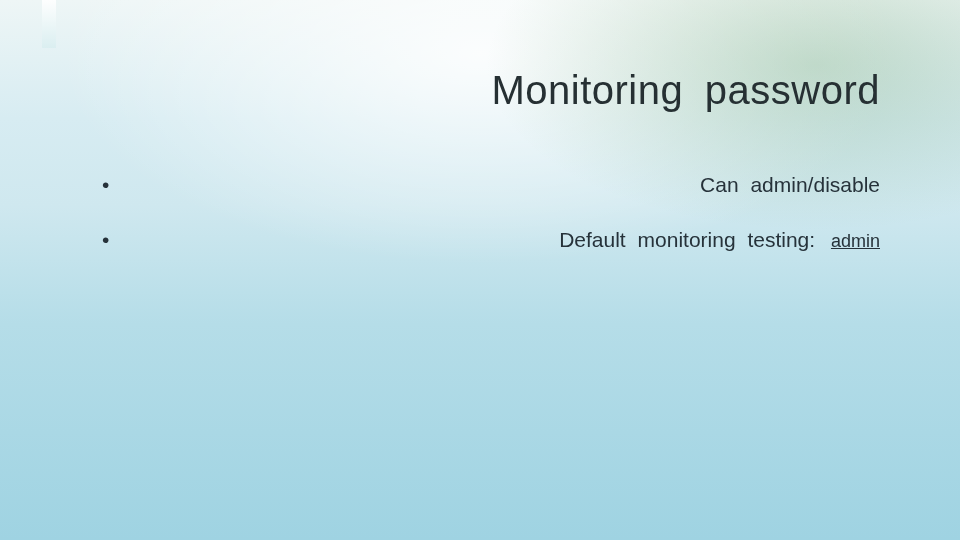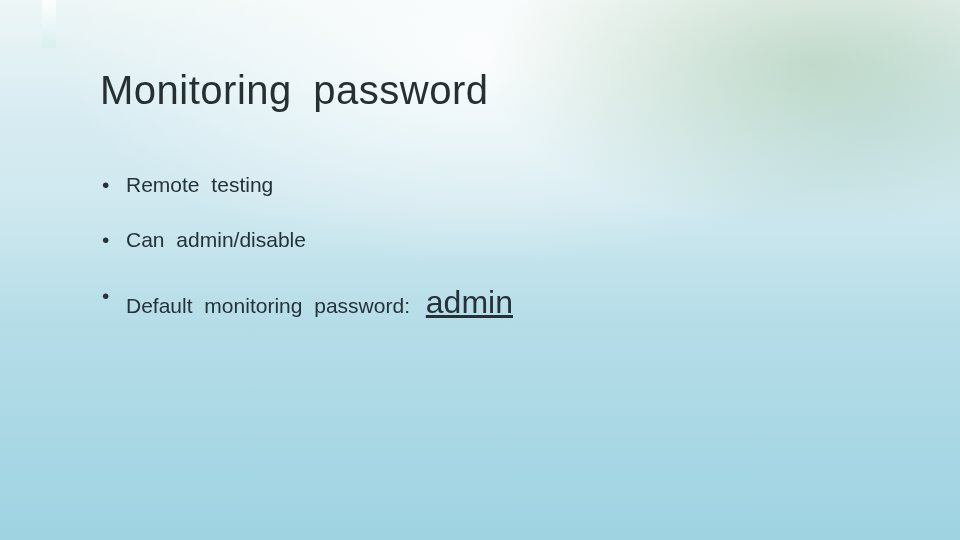--- a/index.html
+++ b/index.html
@@ -12,20 +12,21 @@
   }
   .slide {
     position: relative;
     width: 960px;
     height: 540px;
     background:
       radial-gradient(ellipse 600px 300px at 85% 12%, rgba(120,170,120,0.35) 0%, rgba(120,170,120,0) 55%),
       radial-gradient(ellipse 700px 350px at 50% 10%, rgba(255,255,255,0.85) 0%, rgba(255,255,255,0) 60%),
       linear-gradient(180deg, #eef6f6 0%, #d7ecf2 22%, #cfe8ef 38%, #b5dde8 60%, #9fd3e2 100%);
     box-sizing: border-box;
+    text-align: right;
   }
   .accent-bar {
     position: absolute;
     top: 0;
     left: 42px;
     width: 14px;
     height: 48px;
     background: linear-gradient(180deg, #ffffff 0%, #d9eef0 100%);
     opacity: 0.9;
   }
@@ -59,38 +60,35 @@
   }
   ul.bullets li::before {
     content: "•";
     position: absolute;
     left: 2px;
     top: 0;
     font-size: 21px;
     color: #26323a;
   }
   .emphasis {
-    font-size: 32px;
+    font-size: 18px;
     text-decoration: underline;
     margin-left: 4px;
   }
 </style>
 </head>
 <body>
 
 <div class="slide">
   <div class="accent-bar"></div>
   <div class="content">
     <h1 class="title">Monitoring password</h1>
     <ul class="bullets">
       <li>
-        <span>Remote testing</span>
-      </li>
-      <li>
         <span>Can admin/disable</span>
       </li>
       <li>
-        <span>Default monitoring password:</span>
+        <span>Default monitoring testing:</span>
         <span class="emphasis">admin</span>
       </li>
     </ul>
   </div>
 </div>
 
 </body></html>

